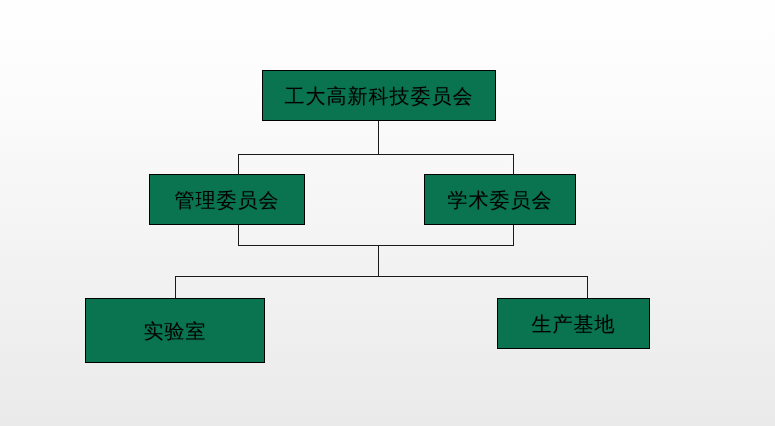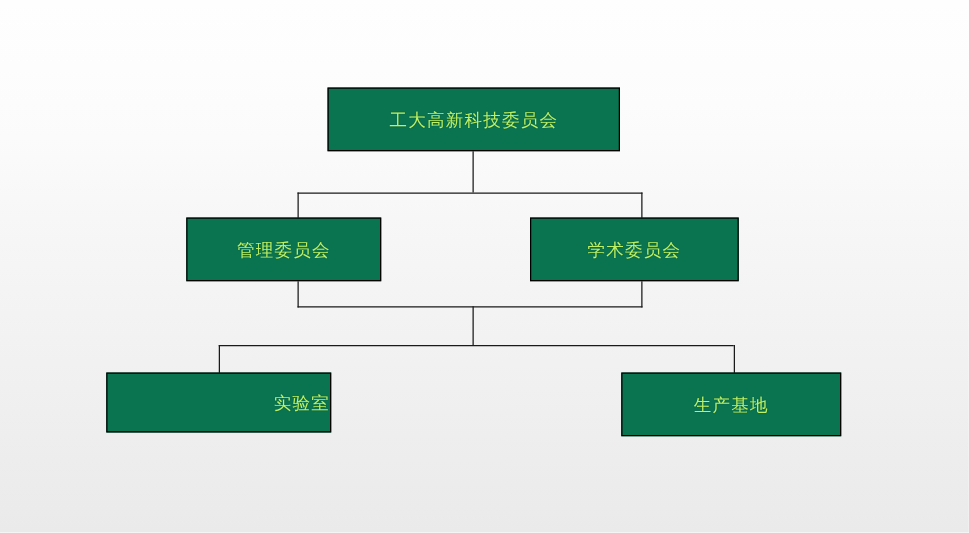--- a/index.html
+++ b/index.html
@@ -33,22 +33,22 @@
   .node {
     position: absolute;
     box-sizing: border-box;
     background: #0a7350;
     border: 1px solid #000000;
     display: flex;
     align-items: center;
     justify-content: center;
   }
   .node .node-label {
-    color: #bef264;
-    font-size: 14px;
+    color: #000000;
+    font-size: 20px;
     line-height: 1;
     letter-spacing: 1px;
     white-space: nowrap;
     text-shadow: 0 0 1px rgba(0,0,0,0.25);
   }
 
   
   .conn {
     position: absolute;
     background: #1a1a1a;
@@ -70,38 +70,38 @@
   <div class="conn conn-h" style="left:238px; top:154px; width:276px;"></div>
 
   <div class="conn conn-v" style="left:238px; top:154px; height:21px;"></div>
 
   <div class="conn conn-v" style="left:513px; top:154px; height:21px;"></div>
 
   <div class="node" style="left:149px; top:174px; width:156px; height:51px;">
     <span class="node-label">管理委员会</span>
   </div>
 
-  <div class="node" style="left:424px; top:174px; width:167px; height:51px;">
+  <div class="node" style="left:424px; top:174px; width:152px; height:51px;">
     <span class="node-label">学术委员会</span>
   </div>
 
   <div class="conn conn-v" style="left:238px; top:225px; height:21px;"></div>
   <div class="conn conn-v" style="left:513px; top:225px; height:21px;"></div>
 
   <div class="conn conn-h" style="left:238px; top:245px; width:276px;"></div>
 
   <div class="conn conn-v" style="left:378px; top:245px; height:31px;"></div>
 
   <div class="conn conn-h" style="left:175px; top:276px; width:412px;"></div>
 
   <div class="conn conn-v" style="left:175px; top:276px; height:23px;"></div>
 
   <div class="conn conn-v" style="left:587px; top:276px; height:23px;"></div>
 
-  <div class="node" style="left:85px; top:298px; width:180px; height:48px;justify-content:flex-end;">
+  <div class="node" style="left:85px; top:298px; width:180px; height:65px;">
     <span class="node-label">实验室</span>
   </div>
 
-  <div class="node" style="left:497px; top:298px; width:176px; height:51px;">
+  <div class="node" style="left:497px; top:298px; width:153px; height:51px;">
     <span class="node-label">生产基地</span>
   </div>
 
 </div>
 
 </body></html>

